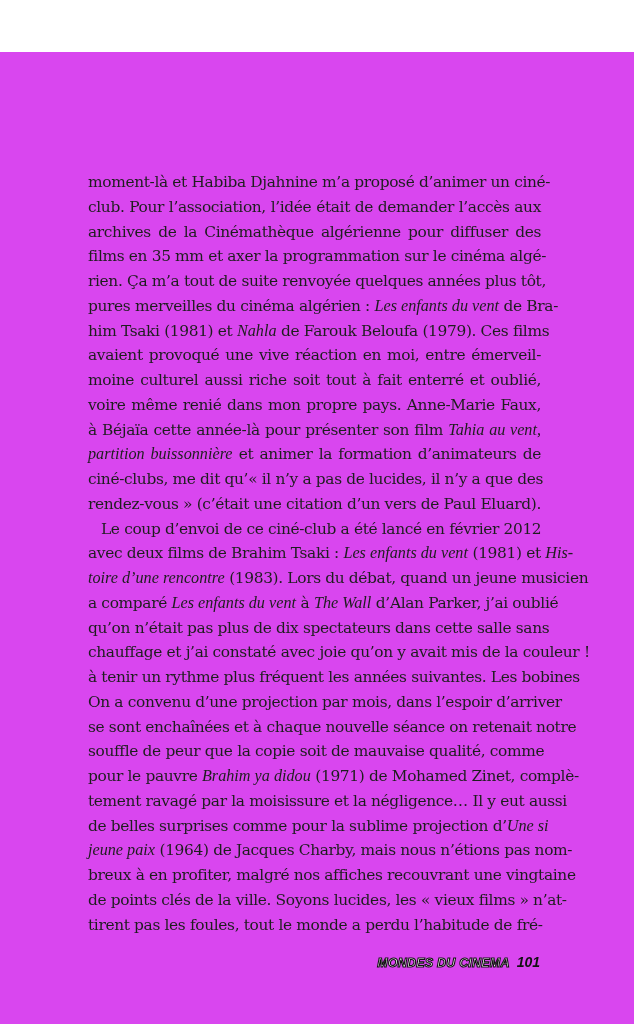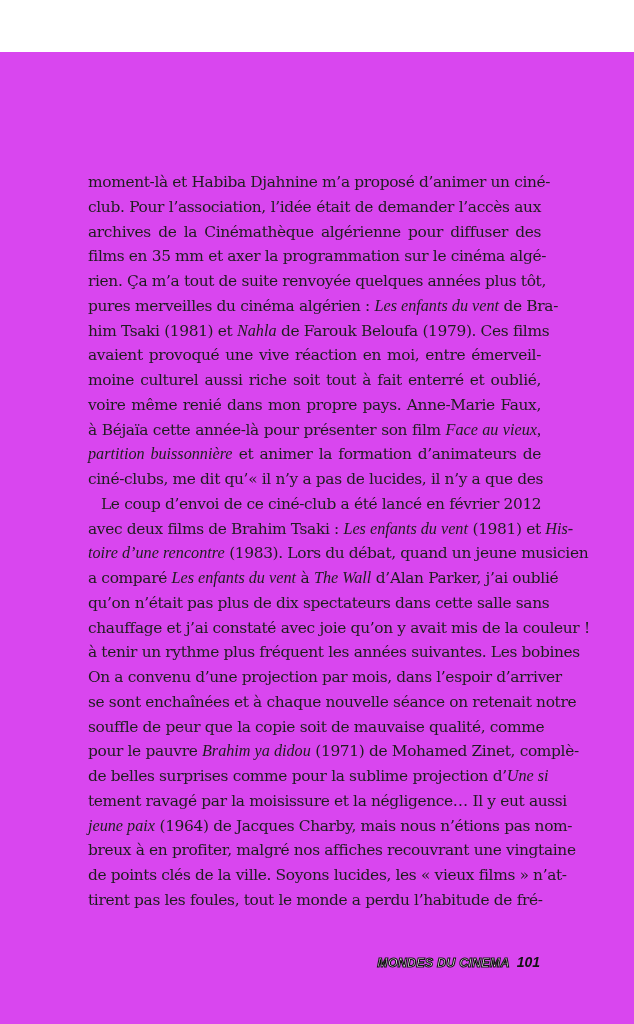--- a/index.html
+++ b/index.html
@@ -36,36 +36,37 @@
     <div class="line"><span>moment-là et Habiba Djahnine m’a proposé d’animer un ciné-</span></div>
     <div class="line"><span>club. Pour l’association, l’idée était de demander l’accès aux</span></div>
     <div class="line"><span>archives de la Cinémathèque algérienne pour diffuser des</span></div>
     <div class="line"><span>films en 35 mm et axer la programmation sur le cinéma algé-</span></div>
     <div class="line"><span>rien. Ça m’a tout de suite renvoyée quelques années plus tôt,</span></div>
     <div class="line"><span>pures merveilles du cinéma algérien : </span><span class="it">Les enfants du vent</span><span> de Bra-</span></div>
     <div class="line"><span>him Tsaki (1981) et </span><span class="it">Nahla</span><span> de Farouk Beloufa (1979). Ces films</span></div>
     <div class="line"><span>avaient provoqué une vive réaction en moi, entre émerveil-</span></div>
     <div class="line"><span>moine culturel aussi riche soit tout à fait enterré et oublié,</span></div>
     <div class="line"><span>voire même renié dans mon propre pays. Anne-Marie Faux,</span></div>
-    <div class="line"><span>à Béjaïa cette année-là pour présenter son film </span><span class="it">Face au vieux,</span></div>
+    <div class="line"><span>à Béjaïa cette année-là pour présenter son film </span><span class="it">Tahia au vent,</span></div>
     <div class="line"><span class="it">partition buissonnière</span><span> et animer la formation d’animateurs de</span></div>
     <div class="line"><span>ciné-clubs, me dit qu’« il n’y a pas de lucides, il n’y a que des</span></div>
+    <div class="line last"><span>rendez-vous » (c’était une citation d’un vers de Paul Eluard).</span></div>
     <div class="line indent"><span>Le coup d’envoi de ce ciné-club a été lancé en février 2012</span></div>
     <div class="line"><span>avec deux films de Brahim Tsaki : </span><span class="it">Les enfants du vent</span><span> (1981) et </span><span class="it">His-</span></div>
     <div class="line"><span class="it">toire d’une rencontre</span><span> (1983). Lors du débat, quand un jeune musicien</span></div>
     <div class="line"><span>a comparé </span><span class="it">Les enfants du vent</span><span> à </span><span class="it">The Wall</span><span> d’Alan Parker, j’ai oublié</span></div>
     <div class="line"><span>qu’on n’était pas plus de dix spectateurs dans cette salle sans</span></div>
     <div class="line"><span>chauffage et j’ai constaté avec joie qu’on y avait mis de la couleur !</span></div>
     <div class="line"><span>à tenir un rythme plus fréquent les années suivantes. Les bobines</span></div>
     <div class="line"><span>On a convenu d’une projection par mois, dans l’espoir d’arriver</span></div>
     <div class="line"><span>se sont enchaînées et à chaque nouvelle séance on retenait notre</span></div>
     <div class="line"><span>souffle de peur que la copie soit de mauvaise qualité, comme</span></div>
     <div class="line"><span>pour le pauvre </span><span class="it">Brahim ya didou</span><span> (1971) de Mohamed Zinet, complè-</span></div>
+    <div class="line"><span>tement ravagé par la moisissure et la négligence… Il y eut aussi</span></div>
     <div class="line"><span>de belles surprises comme pour la sublime projection d’</span><span class="it">Une si</span></div>
-    <div class="line"><span>tement ravagé par la moisissure et la négligence… Il y eut aussi</span></div>
     <div class="line"><span class="it">jeune paix</span><span> (1964) de Jacques Charby, mais nous n’étions pas nom-</span></div>
     <div class="line"><span>breux à en profiter, malgré nos affiches recouvrant une vingtaine</span></div>
     <div class="line"><span>de points clés de la ville. Soyons lucides, les « vieux films » n’at-</span></div>
     <div class="line"><span>tirent pas les foules, tout le monde a perdu l’habitude de fré-</span></div>
   </div>
 
   <div class="folio">
     <span class="running-head">MONDES DU CINEMA</span>
     <span class="page-number">101</span>
   </div>

